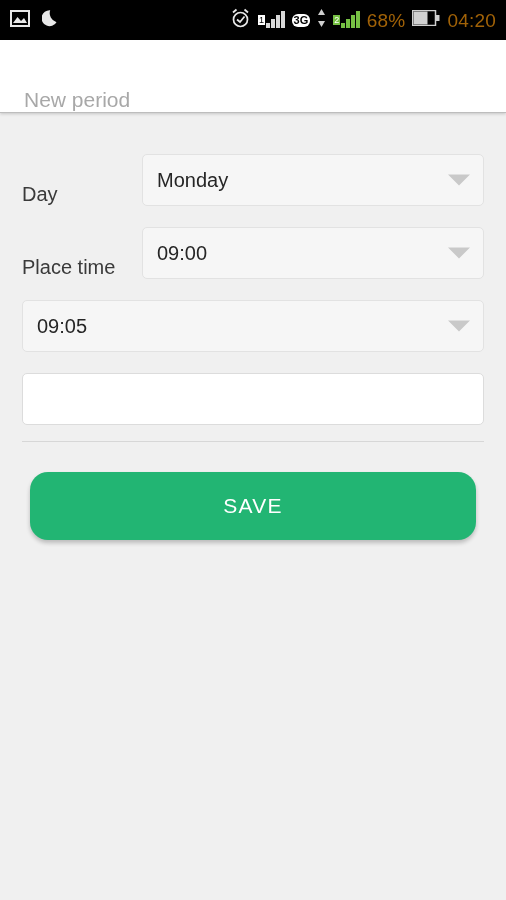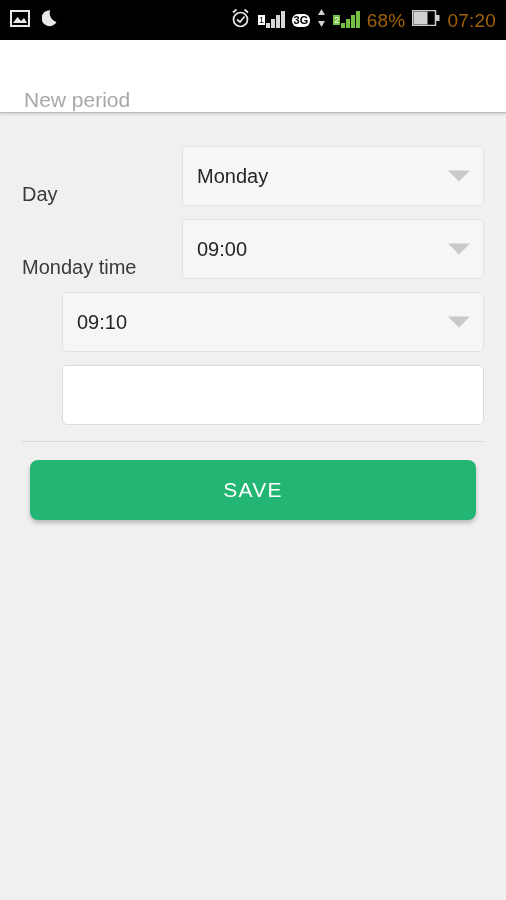--- a/index.html
+++ b/index.html
@@ -111,23 +111,22 @@
   }
   .field-label {
     width: 120px;
     flex: 0 0 120px;
     font-size: 20px;
     color: #3a3a3a;
     font-family: "Liberation Sans", sans-serif;
   }
   .field-control {
     flex: 1 1 auto;
-    height: 60px;
+    height: 52px;
     position: relative;
-    margin-left: 40px;
   }
   .select-box {
     width: 100%;
     height: 100%;
     background: #f6f6f6;
     border: 1px solid #e2e2e2;
     border-radius: 5px;
     display: flex;
     align-items: center;
     padding: 0 44px 0 14px;
@@ -168,29 +167,30 @@
   
   .button-area {
     padding: 18px 30px 0 30px;
     display: flex;
     flex-direction: column;
     gap: 16px;
   }
   .btn {
     display: block;
     width: 100%;
-    height: 60px;
+    height: 68px;
     border: none;
-    border-radius: 8px;
+    border-radius: 18px;
     color: #ffffff;
     font-size: 21px;
     letter-spacing: 1.2px;
     font-family: "Liberation Sans", sans-serif;
     box-shadow: 0 3px 4px rgba(0,0,0,0.22);
     cursor: pointer;
+    margin-top: 12px;
   }
   .btn-save   { background: #22b573; }
   .btn-cancel { background: #d15952; }
 </style>
 </head>
 <body>
 
 <div class="status-bar">
 
   <div class="status-left">
@@ -249,49 +249,49 @@
     <span class="status-text">68%</span>
 
     <span class="sb-icon">
       <svg width="28" height="16" viewBox="0 0 28 16">
         <rect x="0.5" y="0.5" width="23" height="15" fill="none" stroke="#d0d0d0" stroke-width="1.5"></rect>
         <rect x="1.5" y="1.5" width="14" height="13" fill="#d0d0d0"></rect>
         <rect x="24" y="5" width="3.5" height="6" fill="#d0d0d0"></rect>
       </svg>
     </span>
 
-    <span class="status-text">07:20</span>
+    <span class="status-text">04:20</span>
   </div>
 </div>
 
 <div class="app-header">
   <span class="app-title">New period</span>
 </div>
 
 <div class="form-area">
 
   <div class="field-row">
     <span class="field-label">Day</span>
     <div class="field-control">
       <div class="select-box">Monday</div>
       <span class="chevron"></span>
     </div>
   </div>
 
   <div class="field-row">
-    <span class="field-label">Monday time</span>
+    <span class="field-label">Place time</span>
     <div class="field-control">
       <div class="select-box">09:00</div>
       <span class="chevron"></span>
     </div>
   </div>
 
   <div class="field-row">
     <div class="field-control">
-      <div class="select-box">09:10</div>
+      <div class="select-box">09:05</div>
       <span class="chevron"></span>
     </div>
   </div>
 
   <div class="field-row">
     <div class="field-control">
       <input class="text-box" type="text" value="" style="">
     </div>
   </div>
 

